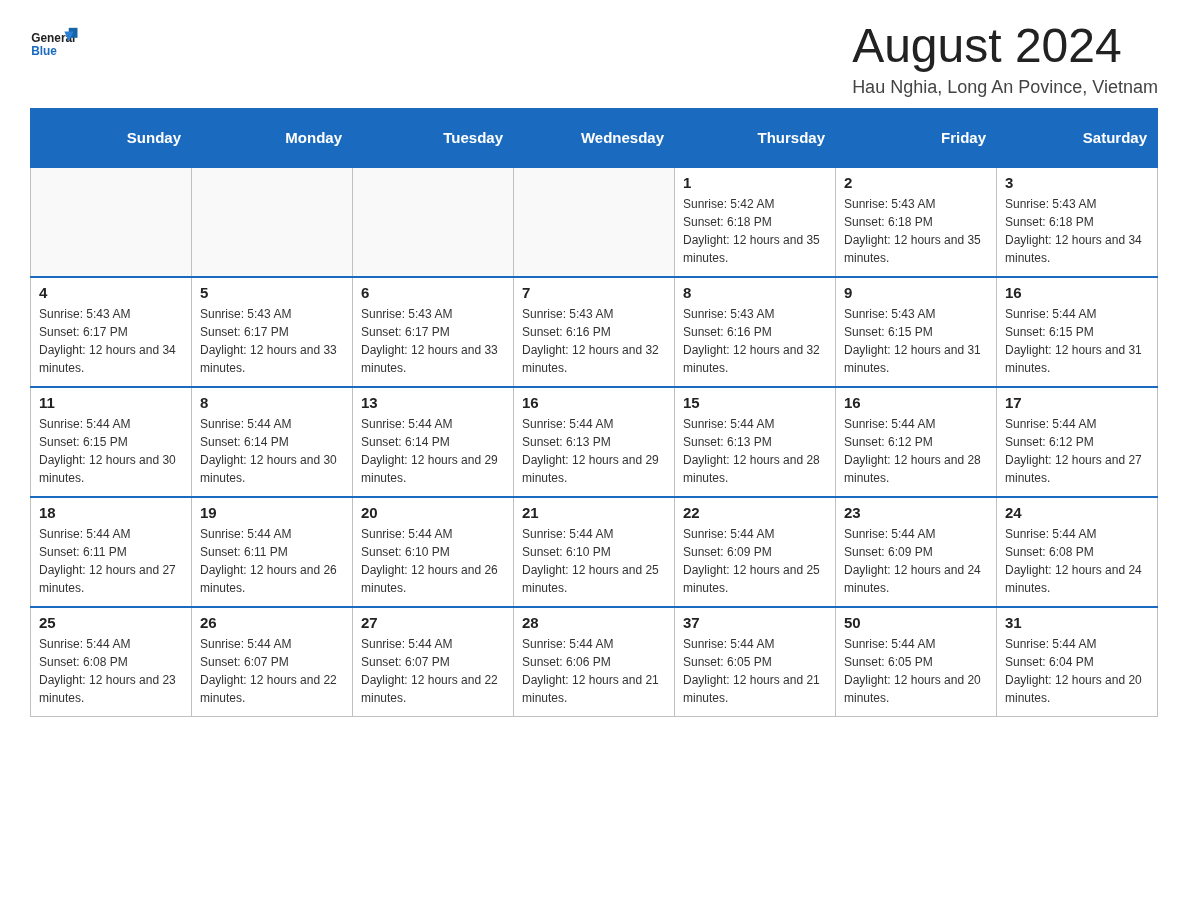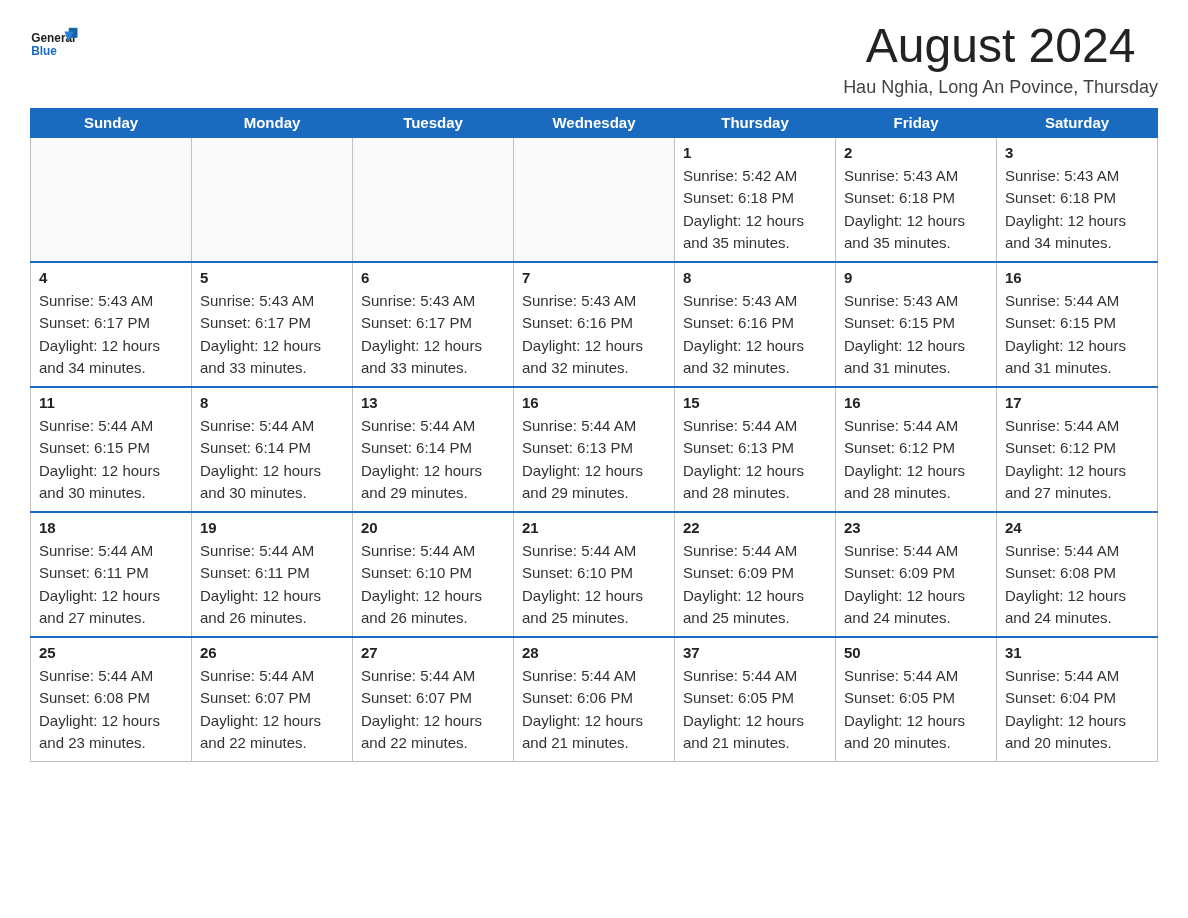--- a/index.html
+++ b/index.html
@@ -10,21 +10,21 @@
       min-height: 918px;
       padding: 20px 30px;
     }
     .header {
       display: flex;
       justify-content: space-between;
       align-items: flex-start;
       margin-bottom: 10px;
     }
     .title-block {
-      text-align: center;
+      text-align: left;
     }
     .title-block h1 {
       font-size: 48px;
       font-weight: 300;
       color: #222;
       line-height: 1.1;
     }
     .title-block h2 {
       font-size: 18px;
       font-weight: normal;
@@ -32,22 +32,22 @@
       margin-top: 4px;
     }
     .calendar {
       width: 100%;
       border-collapse: collapse;
       margin-top: 10px;
     }
     .calendar th {
       background-color: #1a6bbf;
       color: #fff;
-      padding: 5px 10px;
-      text-align: center;
+      padding: 20px 10px;
+      text-align: right;
       font-size: 15px;
       font-weight: bold;
       border: 1px solid #1a6bbf;
     }
     .calendar td {
       border: 1px solid #c0c0c0;
       vertical-align: top;
       padding: 6px 8px;
       width: calc(100% / 7);
       height: 110px;
@@ -59,21 +59,21 @@
       background: #f9f9f9;
     }
     .day-number {
       font-size: 15px;
       font-weight: bold;
       color: #222;
       display: block;
       margin-bottom: 4px;
     }
     .day-info {
-      font-size: 15px;
+      font-size: 12px;
       color: #333;
       line-height: 1.5;
     }
     .week-row td {
       border-top: 2px solid #1a6bbf;
     }
     .logo-wrapper {
       display: flex;
       flex-direction: column;
       align-items: flex-start;
@@ -100,21 +100,21 @@
 
         <polygon points="62,4 76,4 76,20 62,20" fill="#1565a8"></polygon>
         <polygon points="55,10 70,10 62,26" fill="#2a7fd4"></polygon>
 
         <text x="2" y="48" font-family="Arial" font-size="19" font-weight="bold" fill="#1a6bbf">Blue</text>
       </svg>
     </div>
   </div>
   <div class="title-block">
     <h1>August 2024</h1>
-    <h2>Hau Nghia, Long An Povince, Thursday</h2>
+    <h2>Hau Nghia, Long An Povince, Vietnam</h2>
   </div>
 </div>
 
 <table class="calendar">
   <thead>
     <tr>
       <th>Sunday</th>
       <th>Monday</th>
       <th>Tuesday</th>
       <th>Wednesday</th>

